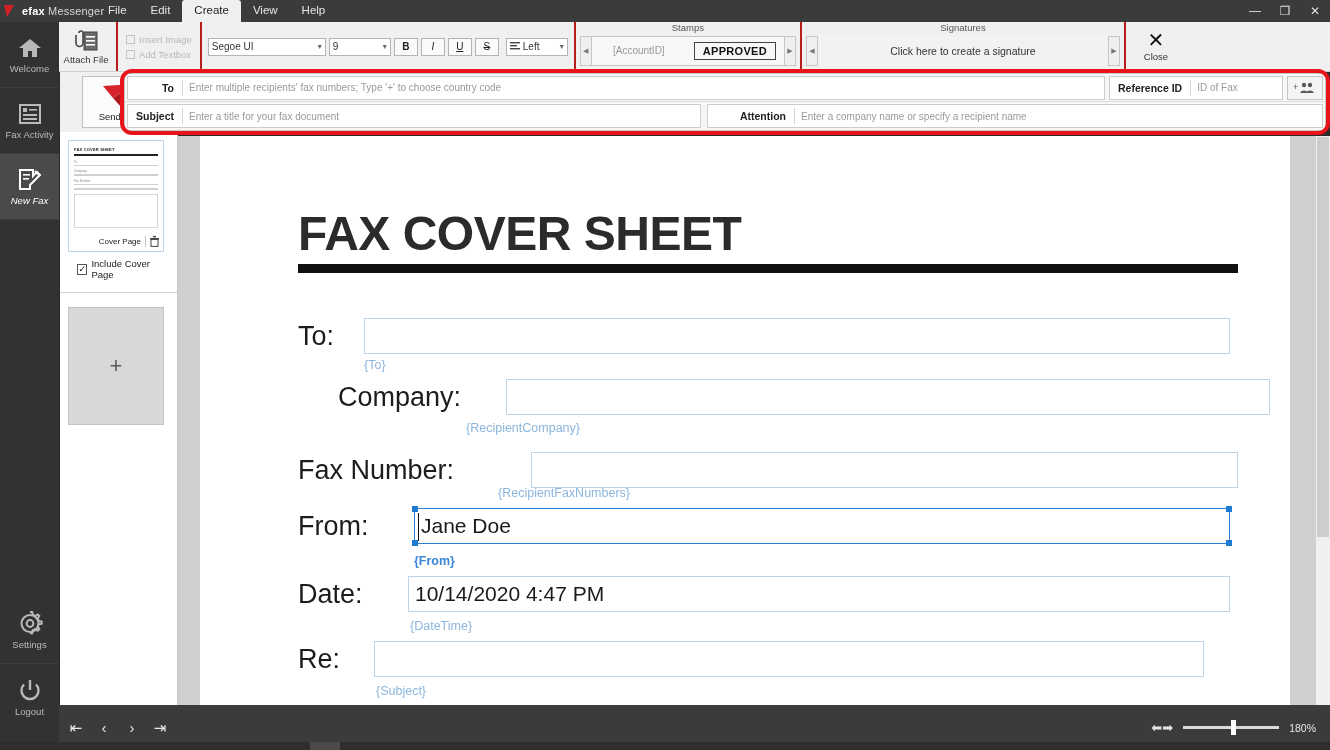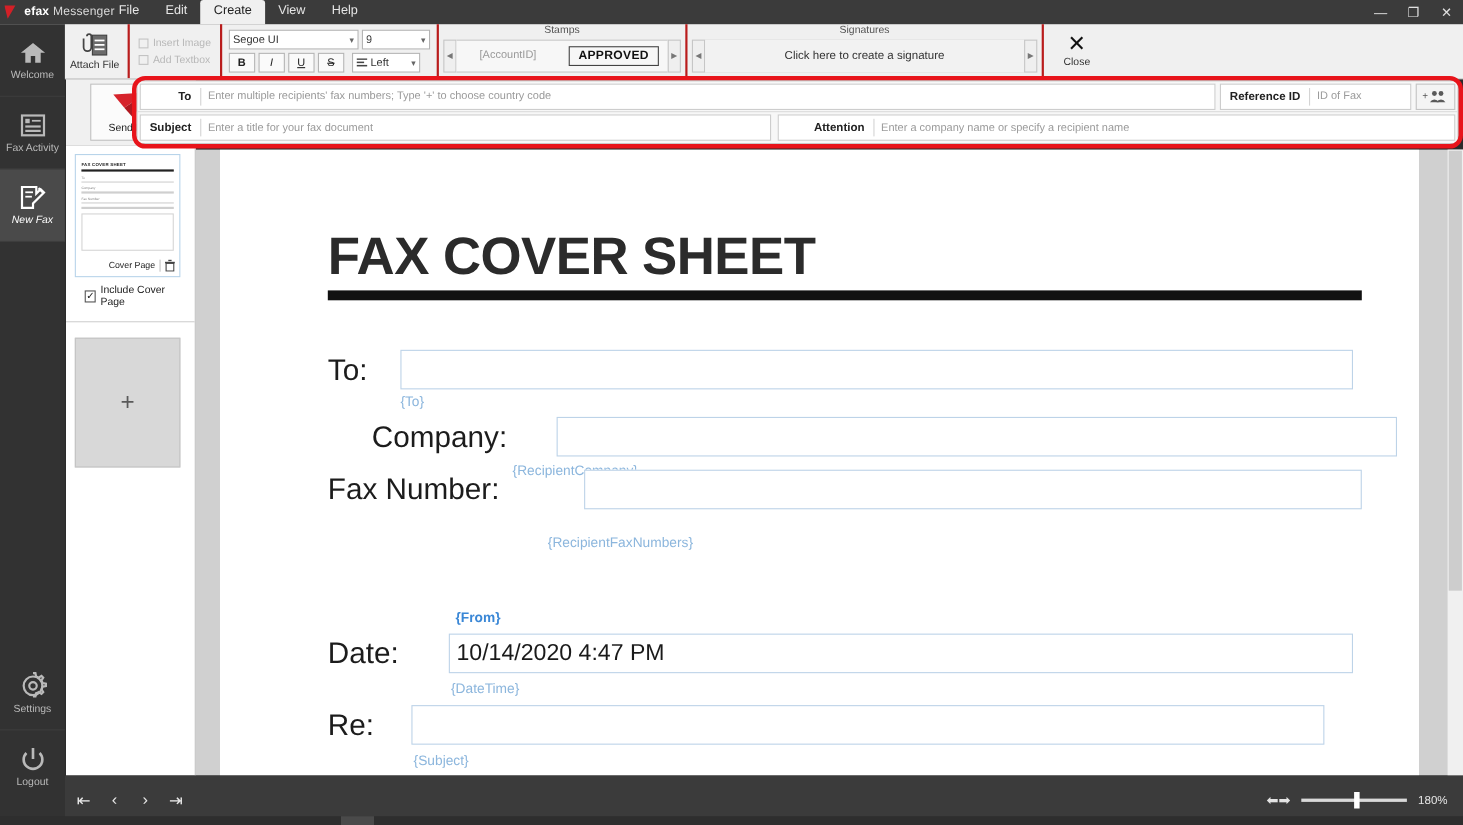--- a/index.html
+++ b/index.html
@@ -41,21 +41,21 @@
   .rb-group { display: flex; align-items: center; border-right: 2px solid #b91c1c; padding: 0 2px;}
   .big-btn {
     width: 56px; height: 48px; display: flex; flex-direction: column;
     align-items: center; justify-content: center; gap: 1px;
   }
   .big-btn .lbl { font-size: 9.5px; color: #333; }
   .small-cmds { display: flex; flex-direction: column; justify-content: center;
                 padding: 0 6px; gap: 4px; }
   .small-cmd { display: flex; align-items: center; gap: 4px; font-size: 9.5px; color: #b8b8b8; }
   .small-cmd .gbox { width: 9px; height: 9px; border: 1px solid #c3c3c3; display:inline-block;}
-  .font-col { display: flex; flex-direction: column; justify-content: center; gap: 3px; padding: 0 4px; }
+  .font-col { display: flex; flex-direction: row; justify-content: center; gap: 3px; padding: 0 4px; }
   .font-row { display: flex; gap: 3px; }
   .combo {
     height: 18px; border: 1px solid #b4b4b4; background: #fff;
     display: flex; align-items: center; justify-content: space-between;
     font-size: 10px; color: #333; padding: 0 3px;
   }
   .combo .cv { white-space: nowrap; overflow: hidden; }
   .combo .caret { font-size: 8px; color: #666; margin-left: 4px; }
   .fmt-btn {
     width: 24px; height: 18px; border: 1px solid #b4b4b4; background: #fafafa;
@@ -514,28 +514,39 @@
       <span class="ftoken" style="left:164px; top:222px">{To}</span>
 
       <div class="frow" style="left:98px; top:243px; width:940px;margin-left:40px;">
         <span class="flabel" style="width:168px">Company:</span>
         <span class="fbox" style="width:764px">
           <span class="ftext"></span>
         </span>
       </div>
       <span class="ftoken" style="left:266px; top:285px">{RecipientCompany}</span>
 
-      <div class="frow" style="left:98px; top:291px; width:940px;gap:40px;">
+      <div class="frow" style="left:98px; top:316px; width:940px;gap:40px;">
         <span class="flabel" style="width:200px">Fax Number:</span>
         <span class="fbox" style="width:732px">
           <span class="ftext"></span>
         </span>
       </div>
       <span class="ftoken" style="left:298px; top:350px">{RecipientFaxNumbers}</span>
 
+      <div class="frow" style="left:98px; top:372px; width:940px;">
+        <span class="flabel" style="width:116px">From:</span>
+        <span class="fbox selbox" style="width:816px; position:relative">
+          <span class="caret-line" style="left:3px; top:4px; height:28px"></span>
+          <span class="ftext">Jane Doe</span>
+          <span class="handle" style="left:-3px; top:-3px"></span>
+          <span class="handle" style="right:-3px; top:-3px"></span>
+          <span class="handle" style="left:-3px; bottom:-3px"></span>
+          <span class="handle" style="right:-3px; bottom:-3px"></span>
+        </span>
+      </div>
       <span class="ftoken sel" style="left:214px; top:418px">{From}</span>
 
       <div class="frow" style="left:98px; top:440px; width:940px;">
         <span class="flabel" style="width:110px">Date:</span>
         <span class="fbox" style="width:822px">
           <span class="ftext">10/14/2020 4:47 PM</span>
         </span>
       </div>
       <span class="ftoken" style="left:210px; top:483px">{DateTime}</span>
 

